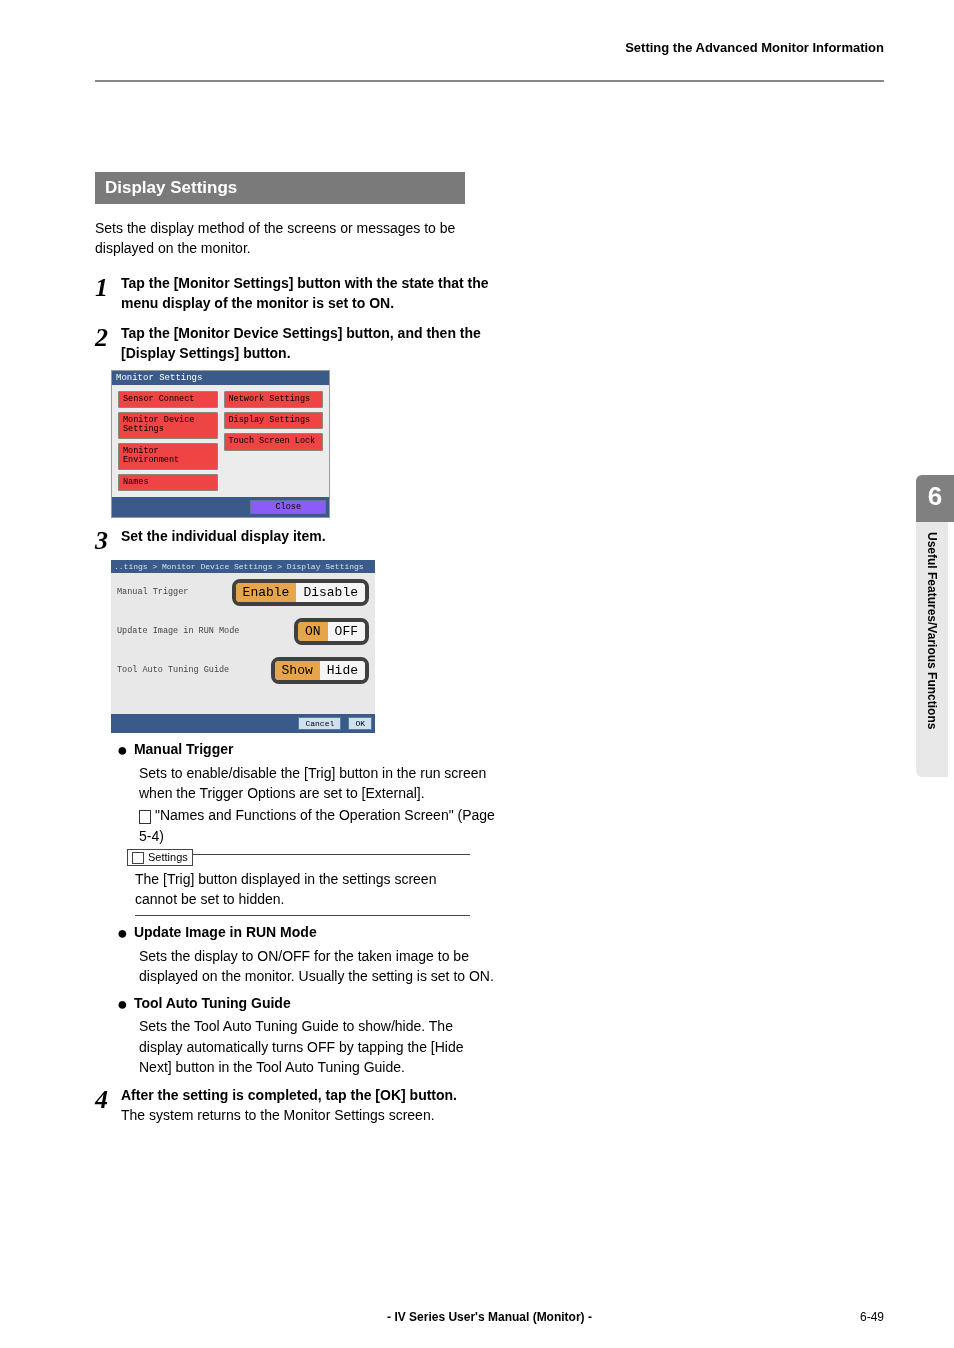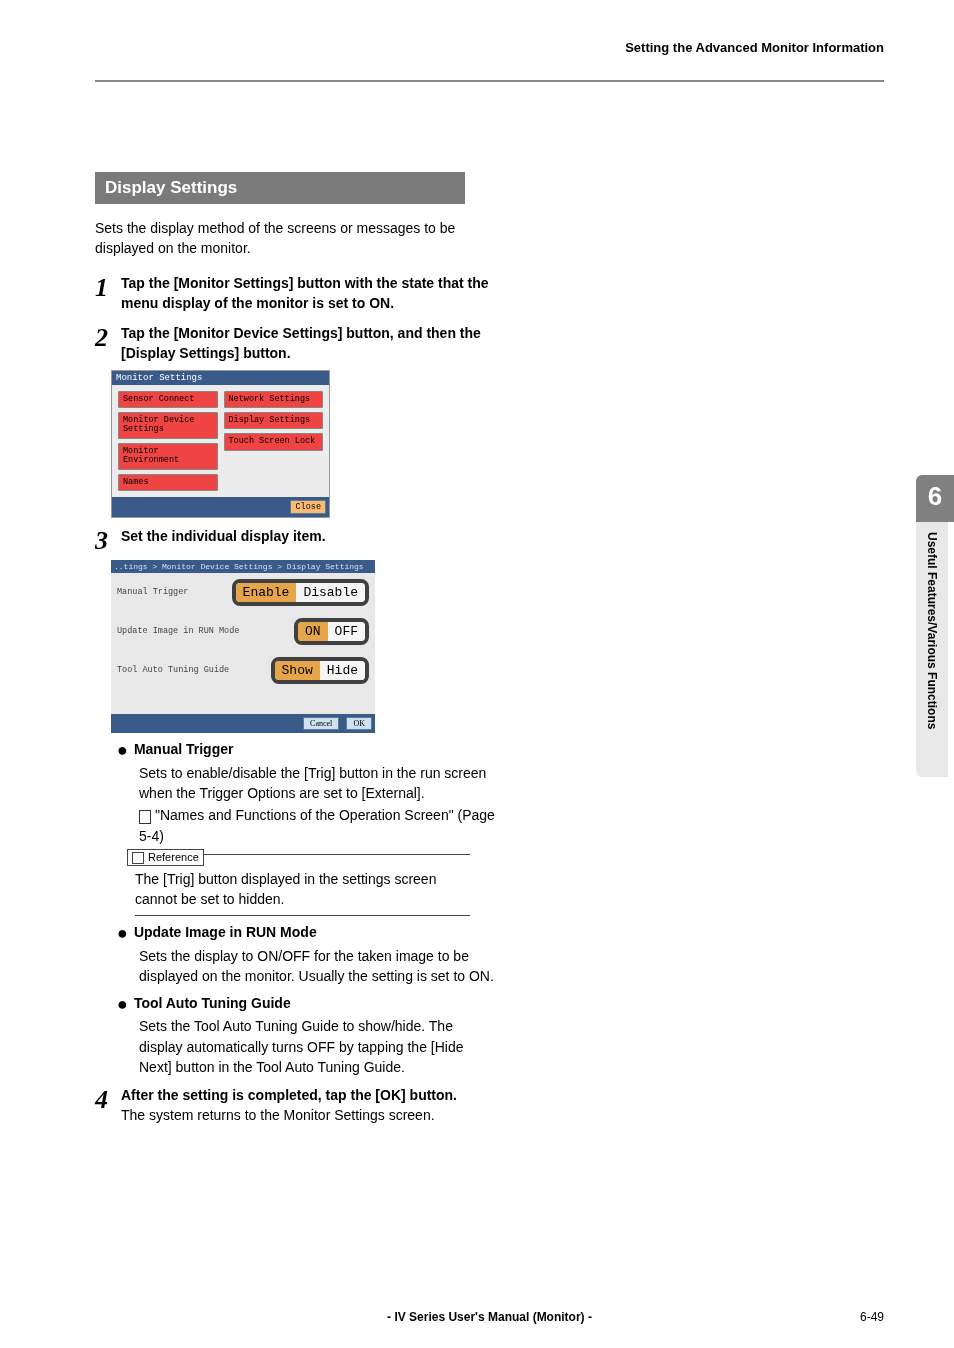--- a/index.html
+++ b/index.html
@@ -107,39 +107,39 @@
   .mini-col { display: flex; flex-direction: column; gap: 4px; flex: 1; }
   .mini-btn {
     border: 1px solid #888;
     background: #ef4444;
     padding: 3px 4px;
     font-size: 8.5px;
     line-height: 1.1;
     border-radius: 1px;
   }
   .mini-footer { background: #3a5a8a; padding: 3px; text-align: right; }
-  .mini-close { display: inline-block; background: #fdba74; border: 1px solid #5a7a9a; padding: 1px 4px; font-size: 8.5px; }
+  .mini-close { display: inline-block; background: #8b5cf6; border: 1px solid #5a7a9a; padding: 1px 24px; font-size: 8.5px; }
   
   .mini-ui2 {
     width: 264px;
     margin-left: 16px;
     margin-top: 6px;
     margin-bottom: 8px;
     font-size: 8.5px;
     font-family: "Courier New", monospace;
     background: #e8e8e8;
   }
   .crumb { background: #3a5a8a; color: #cfe0f0; padding: 2px 3px; font-size: 8px; }
   .setting-row { display: flex; align-items: center; padding: 6px 6px; }
   .setting-label { flex: 1; color: #444; }
   .toggle-grp { display: flex; border: 4px solid #404040; border-radius: 8px; overflow: hidden; font-size: 13px; }
   .toggle-on { background: #e6a54a; padding: 2px 7px; }
   .toggle-off { background: #f5f5f5; padding: 2px 7px; }
   .mini2-footer { background: #3a5a8a; padding: 3px; text-align: right; }
-  .mini2-footer .mbtn { display: inline-block; background: #cfe0f0; border: 1px solid #5a7a9a; padding: 1px 6px; font-size: 8px; margin-left: 2px; font-family: Liberation Serif, serif; }
+  .mini2-footer .mbtn { display: inline-block; background: #cfe0f0; border: 1px solid #5a7a9a; padding: 1px 6px; font-size: 8px; margin-left: 2px; }
   
   .side-tab {
     position: absolute;
     right: 0;
     top: 475px;
     width: 38px;
   }
   .side-num {
     background: #808080;
     color: #fff;
@@ -248,21 +248,21 @@
       </div>
     </div>
 
     <div class="bullet-row">
       <span class="bullet-dot">●</span>
       <span class="bullet-title">Manual Trigger</span>
     </div>
     <p class="bullet-body">Sets to enable/disable the [Trig] button in the run screen when the Trigger Options are set to [External].</p>
     <p class="bullet-body"><span class="ref-icon"></span><span>"Names and Functions of the Operation Screen" (Page 5-4)</span></p>
     <div class="ref-box-wrap">
-      <span class="ref-label">Reference</span>
+      <span class="ref-label">Settings</span>
       <p class="ref-text">The [Trig] button displayed in the settings screen cannot be set to hidden.</p>
     </div>
 
     <div class="bullet-row">
       <span class="bullet-dot">●</span>
       <span class="bullet-title">Update Image in RUN Mode</span>
     </div>
     <p class="bullet-body">Sets the display to ON/OFF for the taken image to be displayed on the monitor. Usually the setting is set to ON.</p>
 
     <div class="bullet-row" style="margin-top:8px;">

